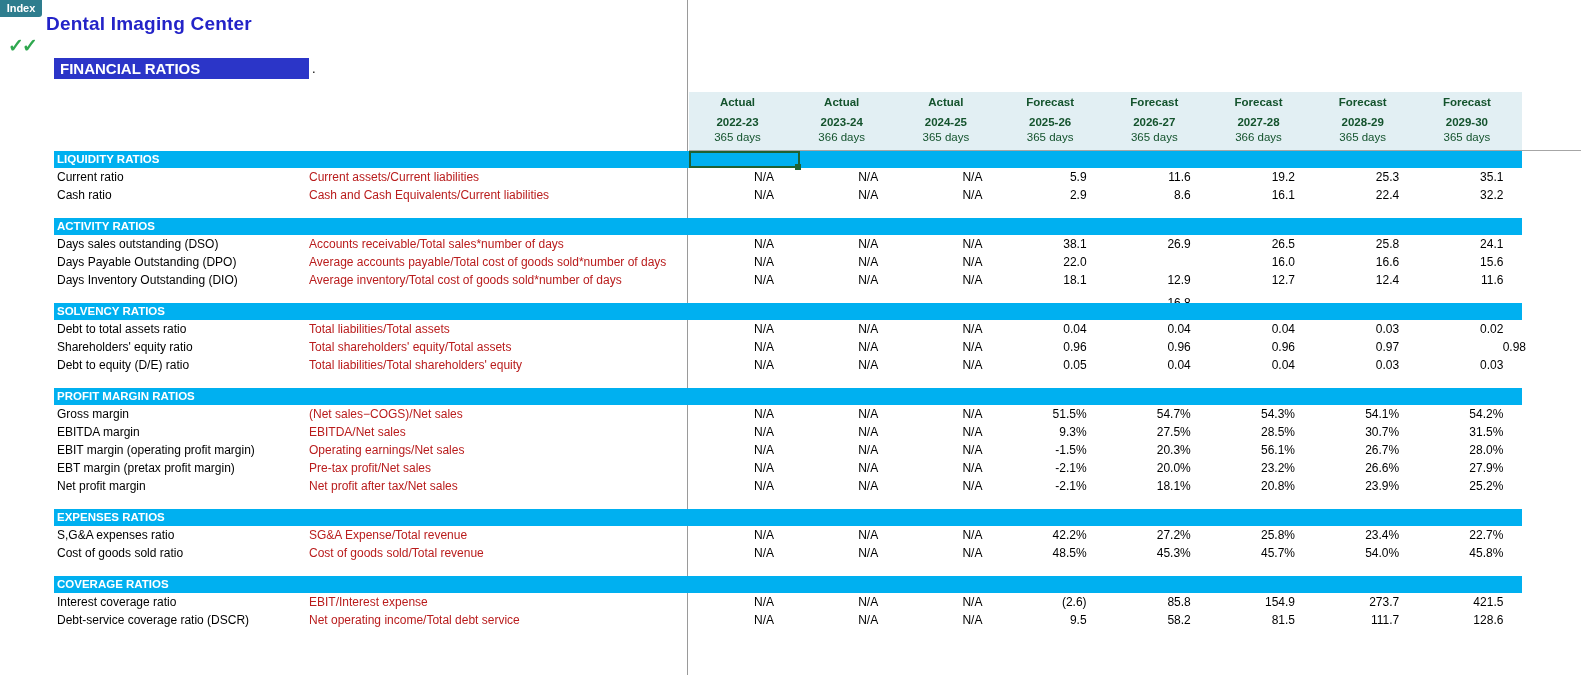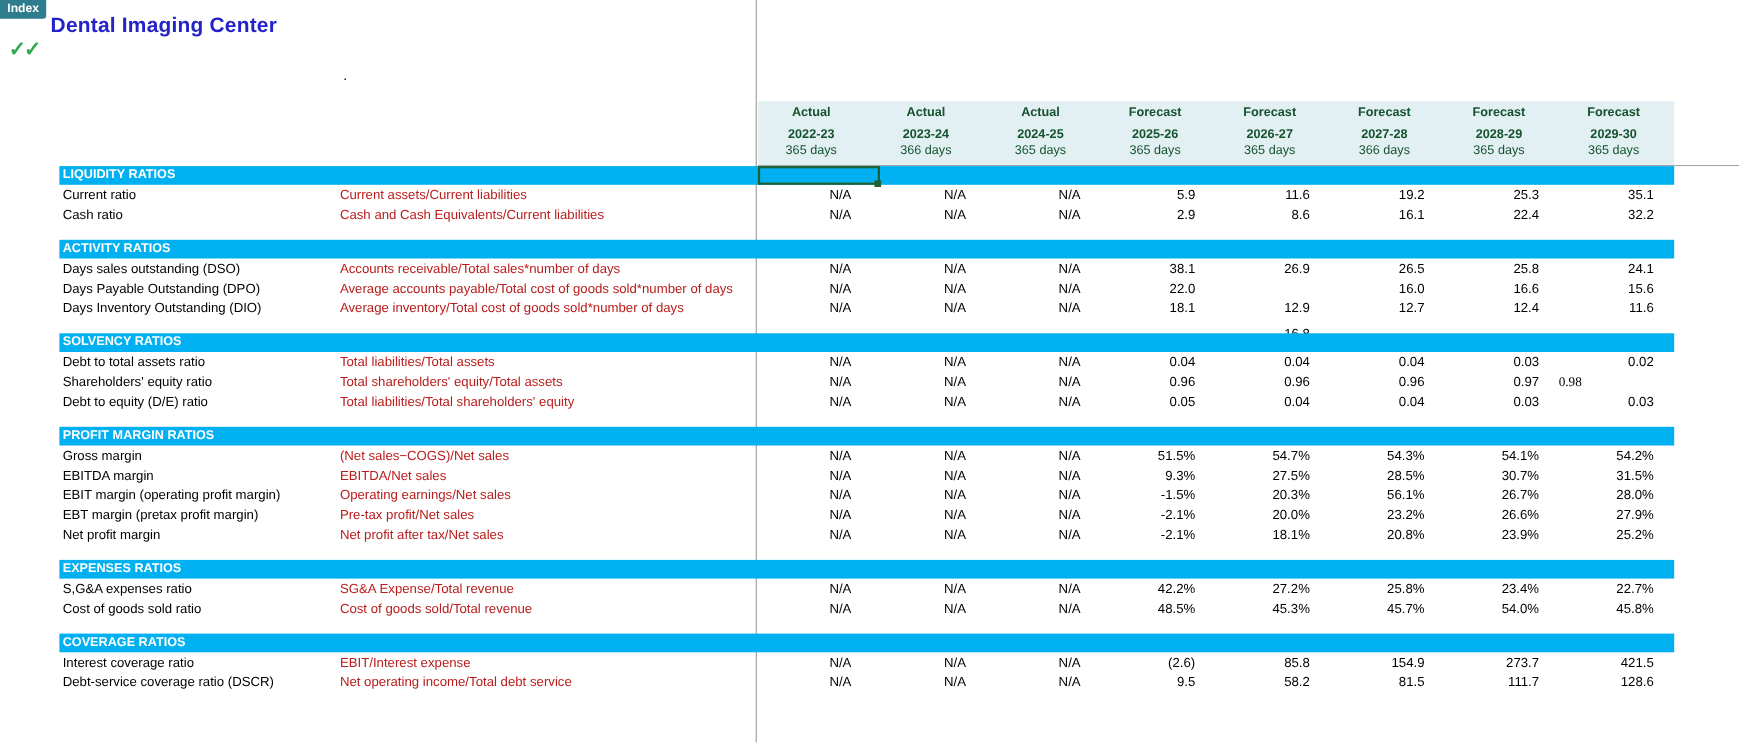--- a/index.html
+++ b/index.html
@@ -205,20 +205,21 @@
 </style>
 </head>
 <body>
 
 <div id="sheet">
 
   <div id="index-tab">Index</div>
   <div id="checkmarks">✓✓</div>
 
   <div id="company-title">Dental Imaging Center</div>
+  <div id="ratios-banner">FINANCIAL RATIOS</div>
   <div id="banner-dot">.</div>
 
   <div id="freeze-line"></div>
 
   <div id="header-band">
       <div class="hdr-col" style="left: 0px;">
         <div class="hdr-type">Actual</div>
         <div class="hdr-year">2022-23</div>
         <div class="hdr-days">365 days</div>
       </div>
@@ -351,21 +352,21 @@
       <div class="row">
         <div class="row-name">Shareholders' equity ratio</div>
         <div class="row-formula">Total shareholders' equity/Total assets</div>
         <div class="cell" style="left: 689px;">N/A</div>
         <div class="cell" style="left: 793.2px;">N/A</div>
         <div class="cell" style="left: 897.4px;">N/A</div>
         <div class="cell" style="left: 1001.6px;">0.96</div>
         <div class="cell" style="left: 1105.8px;">0.96</div>
         <div class="cell" style="left: 1210px;">0.96</div>
         <div class="cell" style="left: 1314.2px;">0.97</div>
-        <div class="cell" style="left: 1353px; font-family: Liberation Serif, serif;">0.98</div>
+        <div class="cell" style="left: 1441px;">0.98</div>
       </div>
       <div class="row">
         <div class="row-name">Debt to equity (D/E) ratio</div>
         <div class="row-formula">Total liabilities/Total shareholders' equity</div>
         <div class="cell" style="left: 689px;">N/A</div>
         <div class="cell" style="left: 793.2px;">N/A</div>
         <div class="cell" style="left: 897.4px;">N/A</div>
         <div class="cell" style="left: 1001.6px;">0.05</div>
         <div class="cell" style="left: 1105.8px;">0.04</div>
         <div class="cell" style="left: 1210px;">0.04</div>

